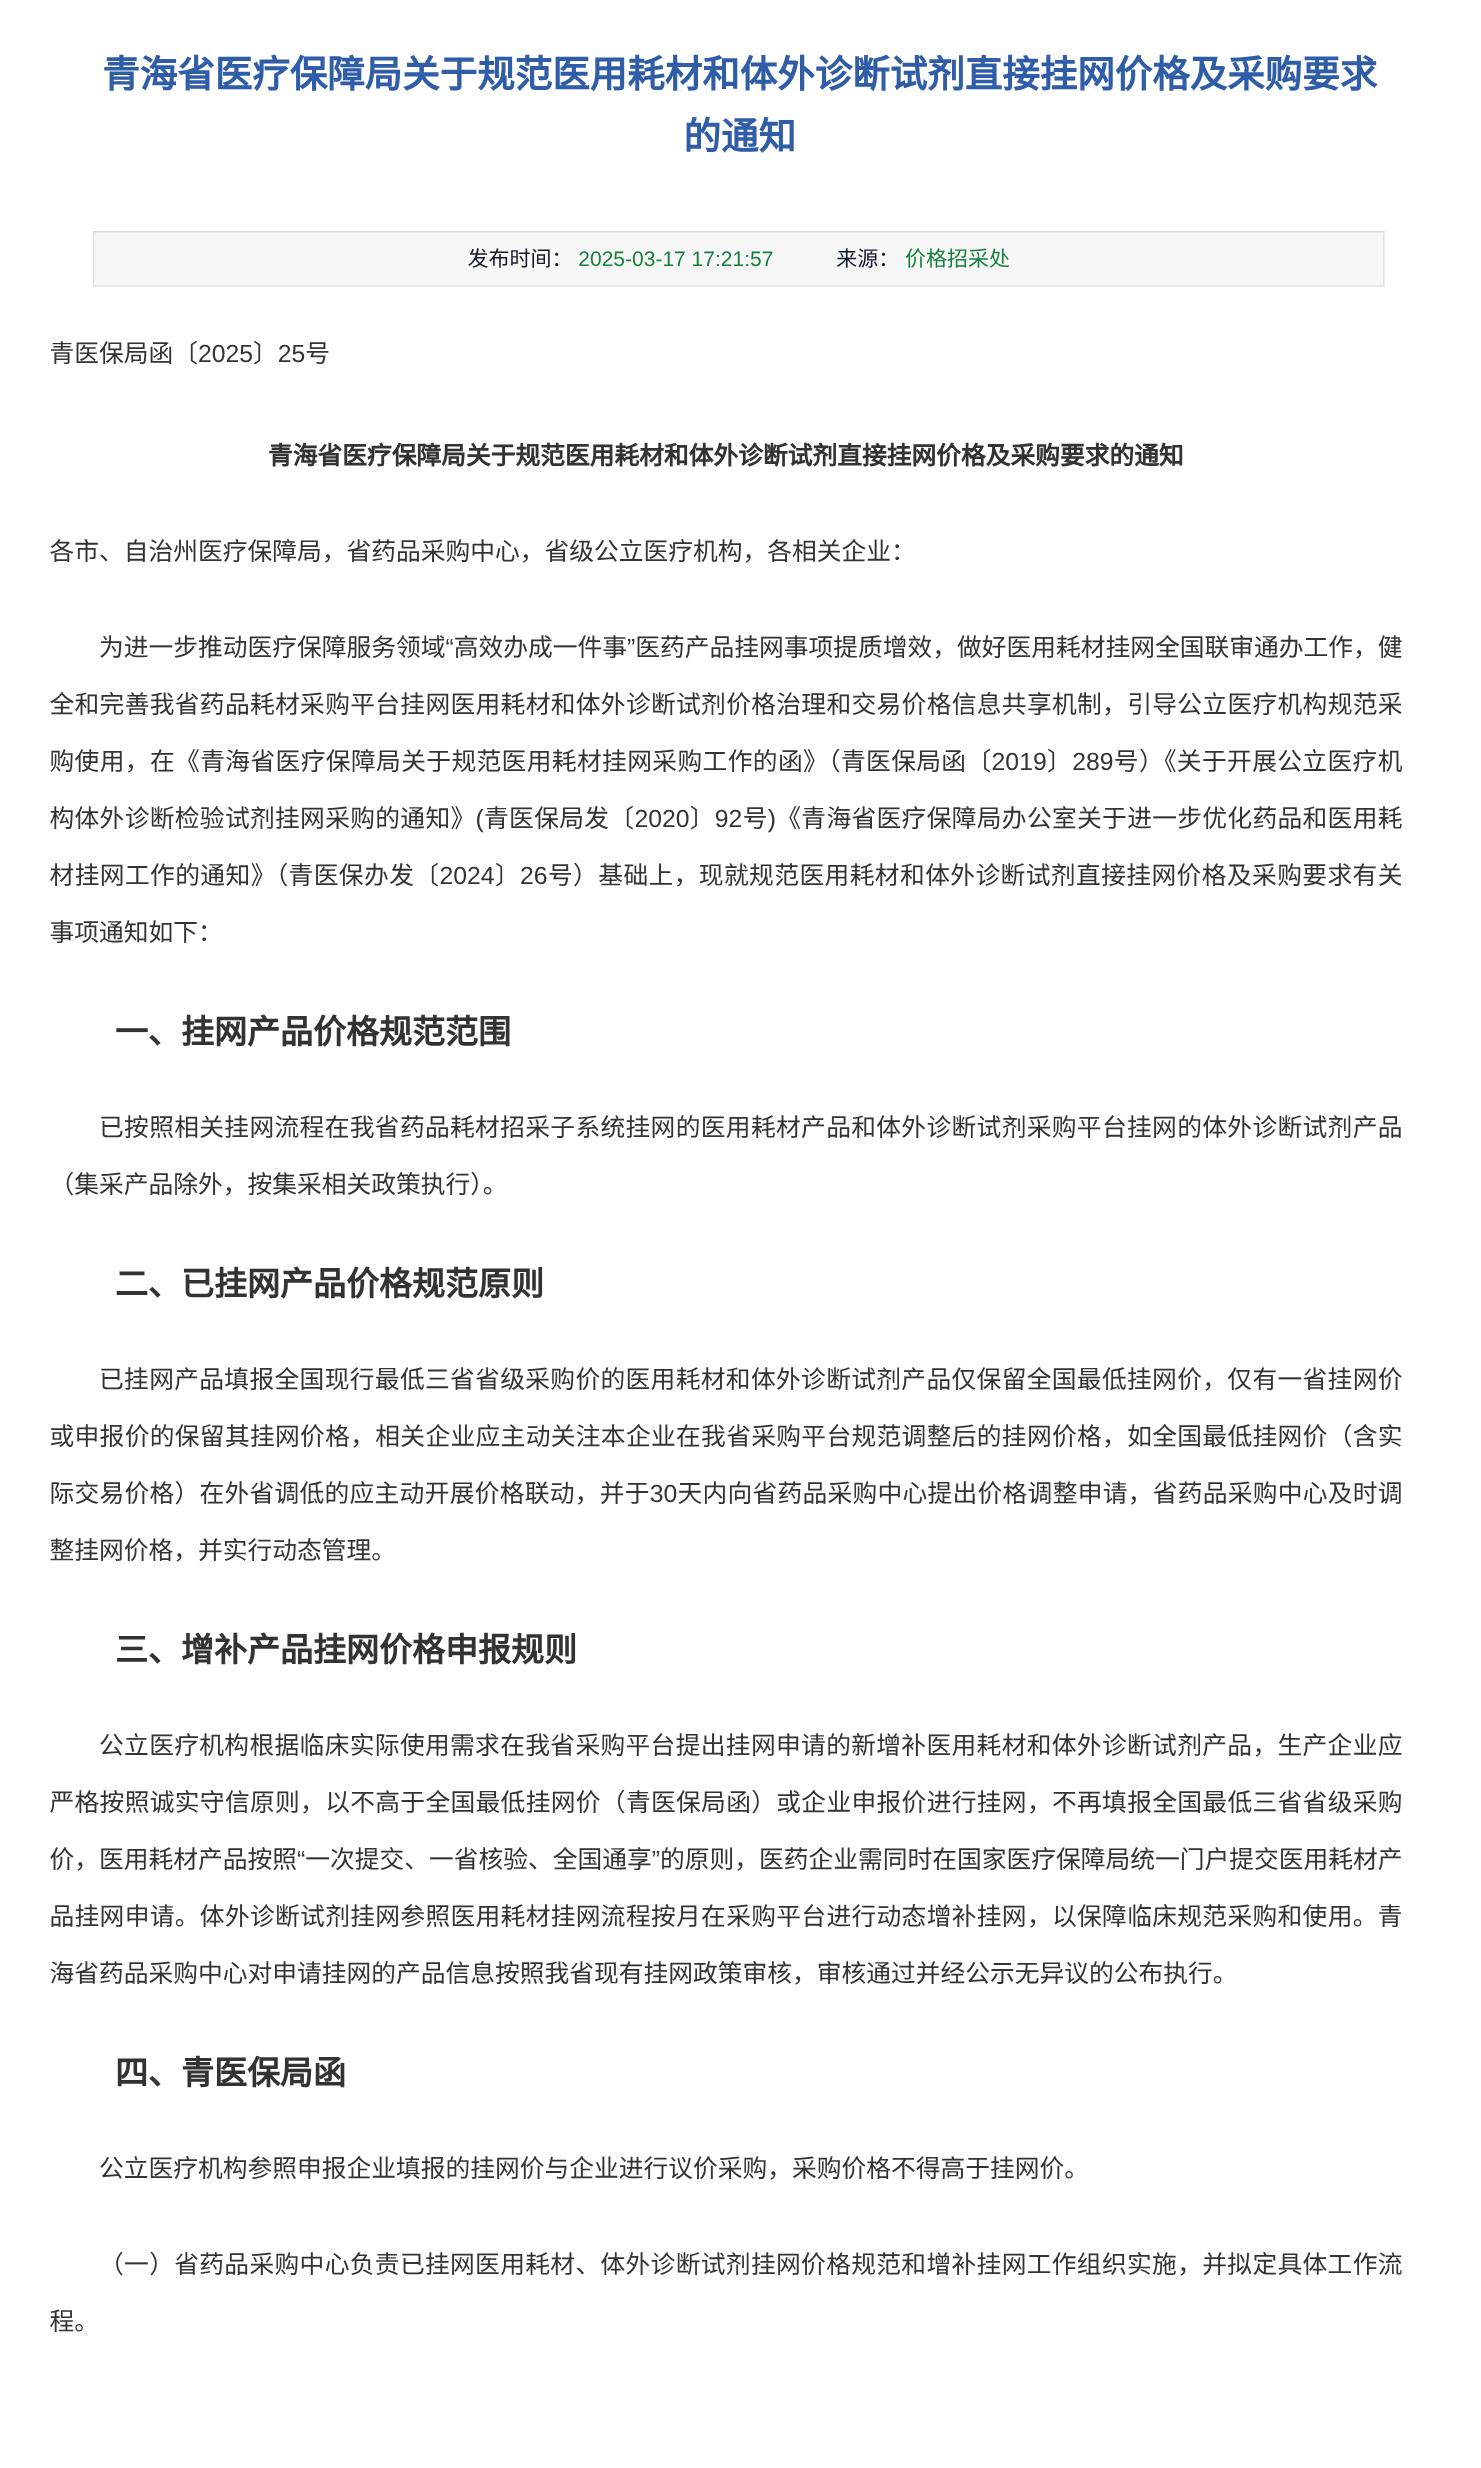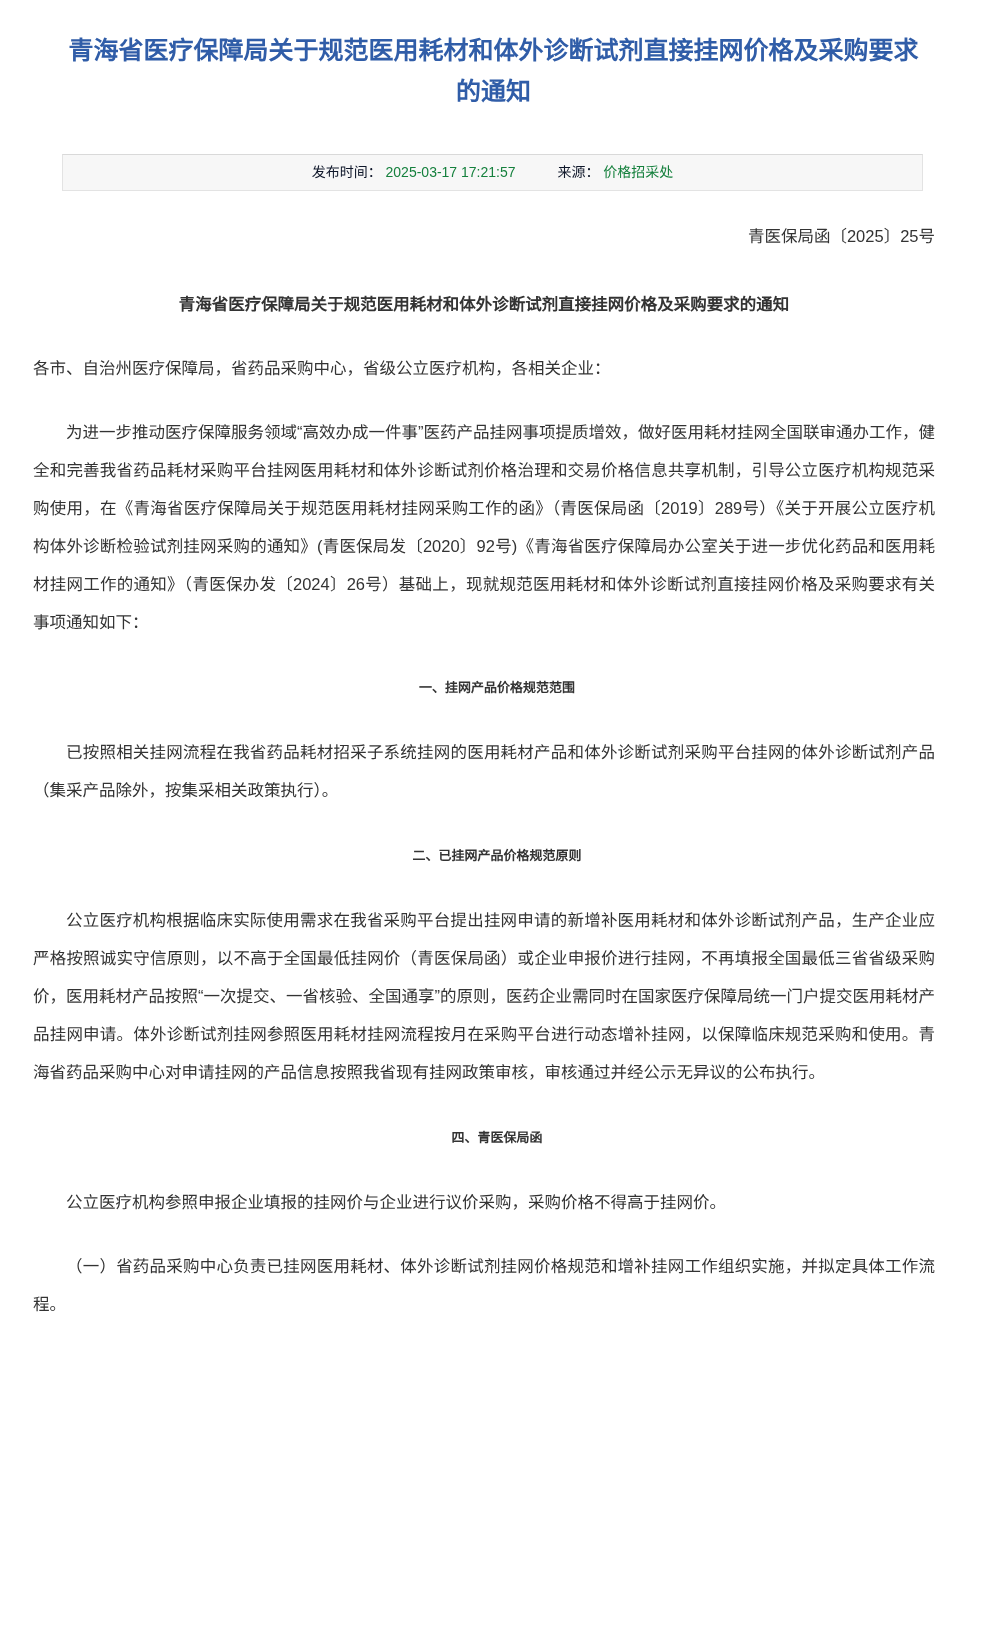--- a/index.html
+++ b/index.html
@@ -46,43 +46,42 @@
   .meta-label { color: #0f172a; }
   .meta-value { color: #15803d; }
   
   .doc {
     padding: 0 52px 40px 33px;
     font-size: 16.5px;
     line-height: 38px;
     color: #333333;
   }
   .doc-number {
-    text-align: right;
+    text-align: left;
     margin: 26px 0 0 0;
   }
   .doc-subtitle {
     text-align: center;
     font-weight: bold;
     font-size: 16.5px;
     margin: 30px 0 0 0;
   }
   .salutation {
     margin: 26px 0 0 0;
   }
   .para {
     margin: 26px 0 0 0;
     text-indent: 2em;
     text-align: justify;
   }
   .section-heading {
     margin: 28px 0 0 0;
     text-indent: 2em;
     font-weight: bold;
-    font-size: 13px;
-    text-align: center;
+    font-size: 22px;
   }
 </style>
 </head>
 <body>
 
 <main class="page">
 
   <h1 class="main-title">青海省医疗保障局关于规范医用耗材和体外诊断试剂直接挂网价格及采购要求的通知</h1>
 
   <div class="meta-bar">
@@ -103,21 +102,23 @@
     <p class="doc-subtitle">青海省医疗保障局关于规范医用耗材和体外诊断试剂直接挂网价格及采购要求的通知</p>
 
     <p class="salutation">各市、自治州医疗保障局，省药品采购中心，省级公立医疗机构，各相关企业：</p>
 
     <p class="para">为进一步推动医疗保障服务领域“高效办成一件事”医药产品挂网事项提质增效，做好医用耗材挂网全国联审通办工作，健全和完善我省药品耗材采购平台挂网医用耗材和体外诊断试剂价格治理和交易价格信息共享机制，引导公立医疗机构规范采购使用，在《青海省医疗保障局关于规范医用耗材挂网采购工作的函》（青医保局函〔2019〕289号）《关于开展公立医疗机构体外诊断检验试剂挂网采购的通知》(青医保局发〔2020〕92号)《青海省医疗保障局办公室关于进一步优化药品和医用耗材挂网工作的通知》（青医保办发〔2024〕26号）基础上，现就规范医用耗材和体外诊断试剂直接挂网价格及采购要求有关事项通知如下：</p>
 
     <h2 class="section-heading">一、挂网产品价格规范范围</h2>
     <p class="para">已按照相关挂网流程在我省药品耗材招采子系统挂网的医用耗材产品和体外诊断试剂采购平台挂网的体外诊断试剂产品（集采产品除外，按集采相关政策执行）。</p>
 
     <h2 class="section-heading">二、已挂网产品价格规范原则</h2>
+    <p class="para">已挂网产品填报全国现行最低三省省级采购价的医用耗材和体外诊断试剂产品仅保留全国最低挂网价，仅有一省挂网价或申报价的保留其挂网价格，相关企业应主动关注本企业在我省采购平台规范调整后的挂网价格，如全国最低挂网价（含实际交易价格）在外省调低的应主动开展价格联动，并于30天内向省药品采购中心提出价格调整申请，省药品采购中心及时调整挂网价格，并实行动态管理。</p>
 
+    <h2 class="section-heading">三、增补产品挂网价格申报规则</h2>
     <p class="para">公立医疗机构根据临床实际使用需求在我省采购平台提出挂网申请的新增补医用耗材和体外诊断试剂产品，生产企业应严格按照诚实守信原则，以不高于全国最低挂网价（青医保局函）或企业申报价进行挂网，不再填报全国最低三省省级采购价，医用耗材产品按照“一次提交、一省核验、全国通享”的原则，医药企业需同时在国家医疗保障局统一门户提交医用耗材产品挂网申请。体外诊断试剂挂网参照医用耗材挂网流程按月在采购平台进行动态增补挂网，以保障临床规范采购和使用。青海省药品采购中心对申请挂网的产品信息按照我省现有挂网政策审核，审核通过并经公示无异议的公布执行。</p>
 
     <h2 class="section-heading">四、青医保局函</h2>
     <p class="para">公立医疗机构参照申报企业填报的挂网价与企业进行议价采购，采购价格不得高于挂网价。</p>
 
     <p class="para">（一）省药品采购中心负责已挂网医用耗材、体外诊断试剂挂网价格规范和增补挂网工作组织实施，并拟定具体工作流程。</p>
 
   </article>
 
 </main>

